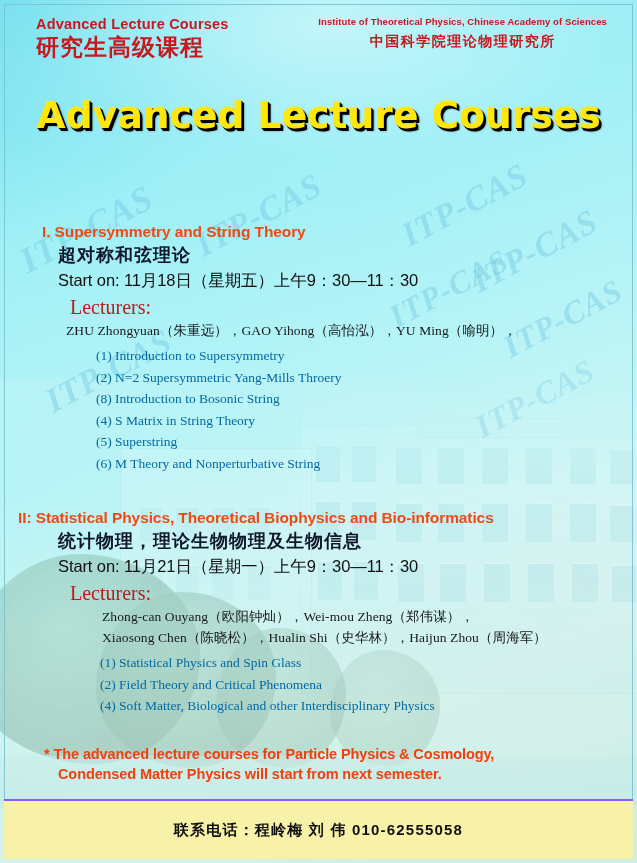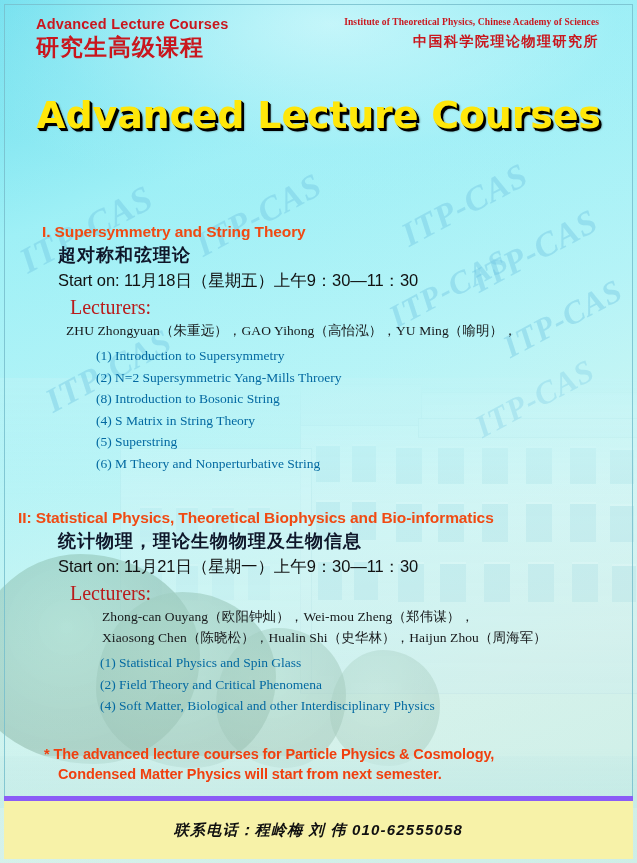--- a/index.html
+++ b/index.html
@@ -136,23 +136,22 @@
   .hdr-left .cn {
     color: #c9171e;
     font-size: 23px;
     font-weight: bold;
     letter-spacing: 1px;
     line-height: 27px;
     margin-top: 1px;
   }
   .hdr-right {
     position: absolute;
-    right: 38px; top: 4px;
-    text-align: right;
-    font-family: Liberation Serif, serif;
+    right: 30px; top: 4px;
+    text-align: center;
   }
   .hdr-right .en {
     color: #c9171e;
     font-size: 9.5px;
     font-weight: bold;
     letter-spacing: .1px;
     line-height: 12px;
   }
   .hdr-right .cn {
     color: #c9171e;
@@ -250,25 +249,24 @@
     letter-spacing: -0.1px;
   }
   .note .l2 { display: block; margin-left: 14px; }
 
   
   .footer {
     position: absolute;
     left: 4px; right: 4px; bottom: 4px;
     height: 58px;
     background: #f7f2a8;
-    border-top: 5px solid #8b5cf6;
+    border-top: 2px solid #8b5cf6;
     display: flex;
     align-items: center;
     justify-content: center;
-    font-style: italic;
   }
   .footer .txt {
     color: #101010;
     font-size: 15px;
     font-weight: bold;
     letter-spacing: 1.2px;
   }
 </style>
 </head>
 <body>

